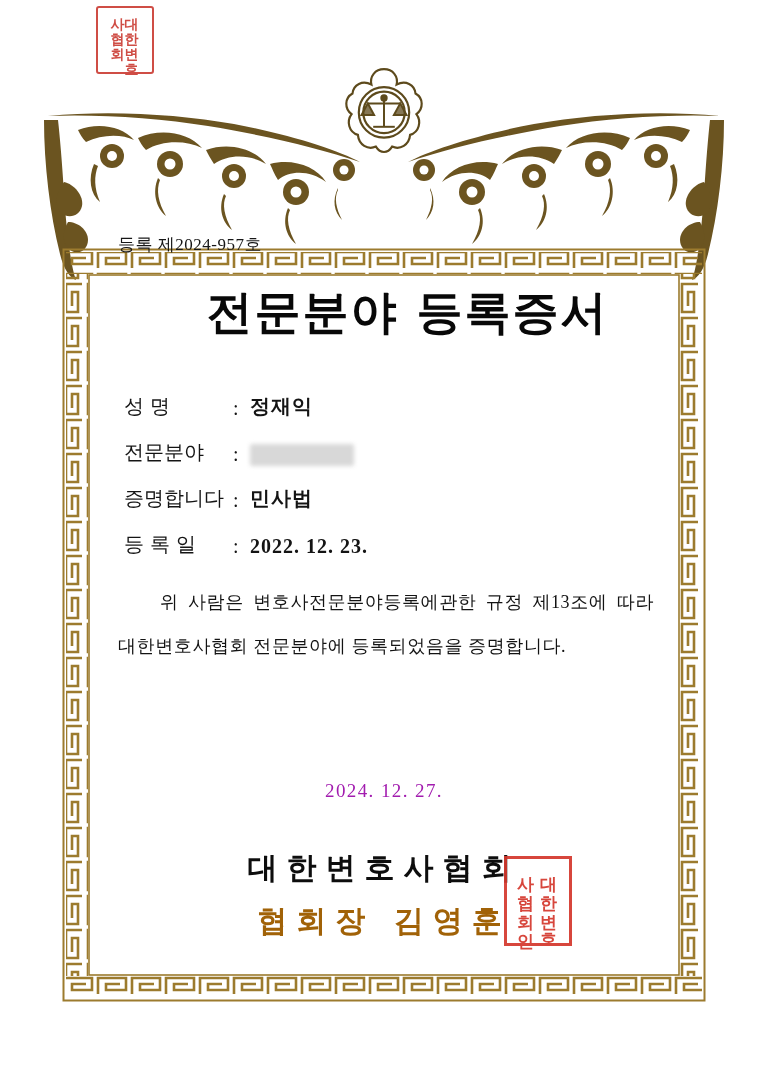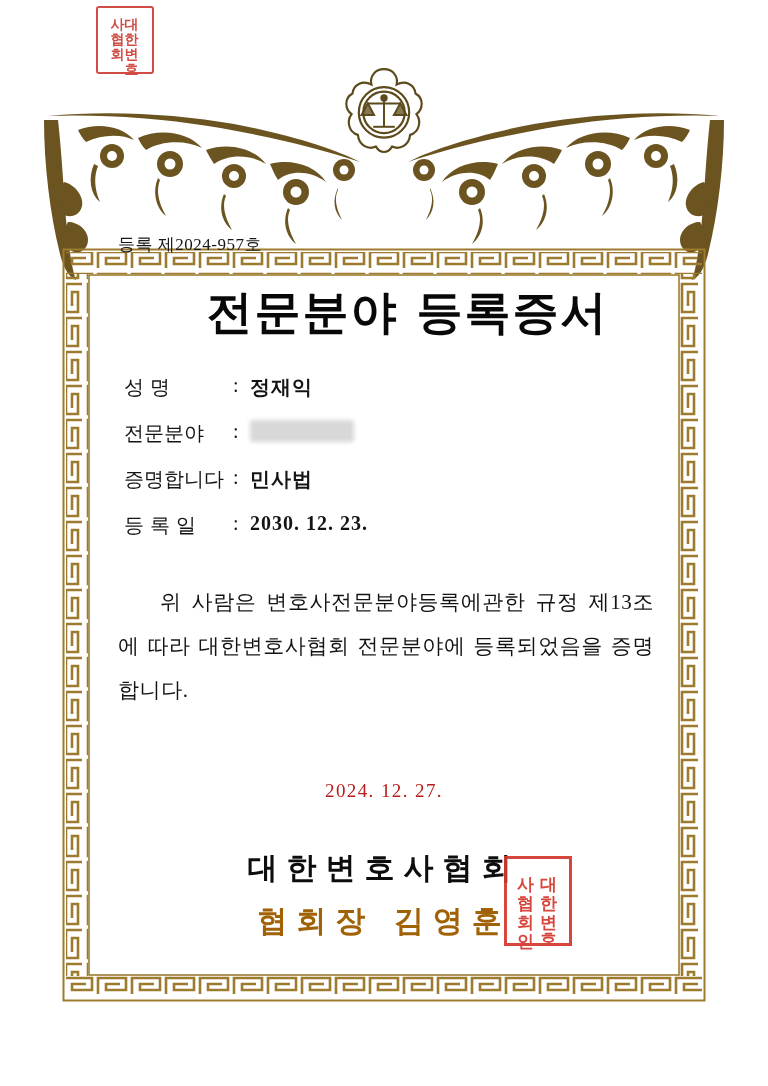--- a/index.html
+++ b/index.html
@@ -107,21 +107,21 @@
   }
 
   .fields {
     position: absolute;
     left: 124px;
     top: 374px;
     width: 520px;
   }
   .field-row {
     display: flex;
-    align-items: flex-start;
+    align-items: flex-end;
     height: 46px;
     font-size: 20px;
     color: #141414;
     letter-spacing: .5px;
   }
   .field-label {
     width: 104px;
     display: flex;
     justify-content: space-between;
   }
@@ -137,37 +137,37 @@
     border-radius: 2px;
     vertical-align: middle;
     margin-left: 6px;
   }
 
   .body-text {
     position: absolute;
     left: 118px;
     top: 580px;
     width: 536px;
-    font-size: 21px;
+    font-size: 18px;
     line-height: 44px;
     letter-spacing: .6px;
     color: #131313;
     text-align: justify;
   }
   .body-text p { margin: 0; text-indent: 42px; }
 
   .date-line {
     position: absolute;
     left: 0;
     right: 0;
     top: 780px;
     text-align: center;
     font-size: 19px;
     letter-spacing: 1.4px;
-    color: #b91c1c;
+    color: #a21caf;
   }
 
   .signature {
     position: absolute;
     left: 0;
     right: 0;
     top: 848px;
     text-align: center;
   }
   .sig-org {
@@ -369,21 +369,21 @@
 
     <div class="field-row">
       <div class="field-label wide">증명합니다</div>
       <div class="field-colon">:</div>
       <div class="field-value">민사법</div>
     </div>
 
     <div class="field-row">
       <div class="field-label">등 록 일</div>
       <div class="field-colon">:</div>
-      <div class="field-value">2030. 12. 23.</div>
+      <div class="field-value">2022. 12. 23.</div>
     </div>
 
   </div>
 
   <div class="body-text">
     <p>위  사람은  변호사전문분야등록에관한  규정 제13조에 따라 대한변호사협회 전문분야에 등록되었음을 증명합니다.</p>
   </div>
 
   <div class="date-line">2024. 12. 27.</div>
 

